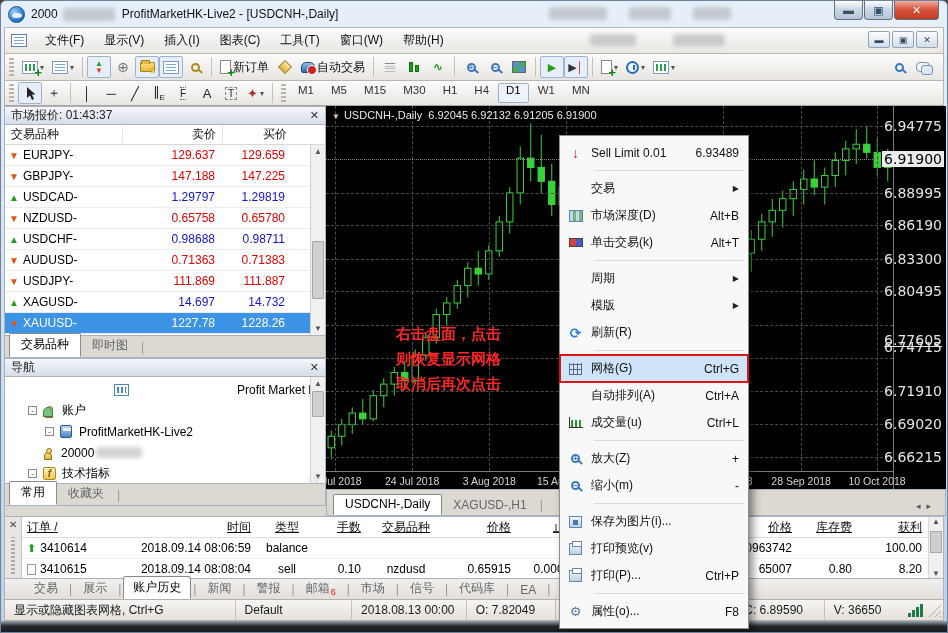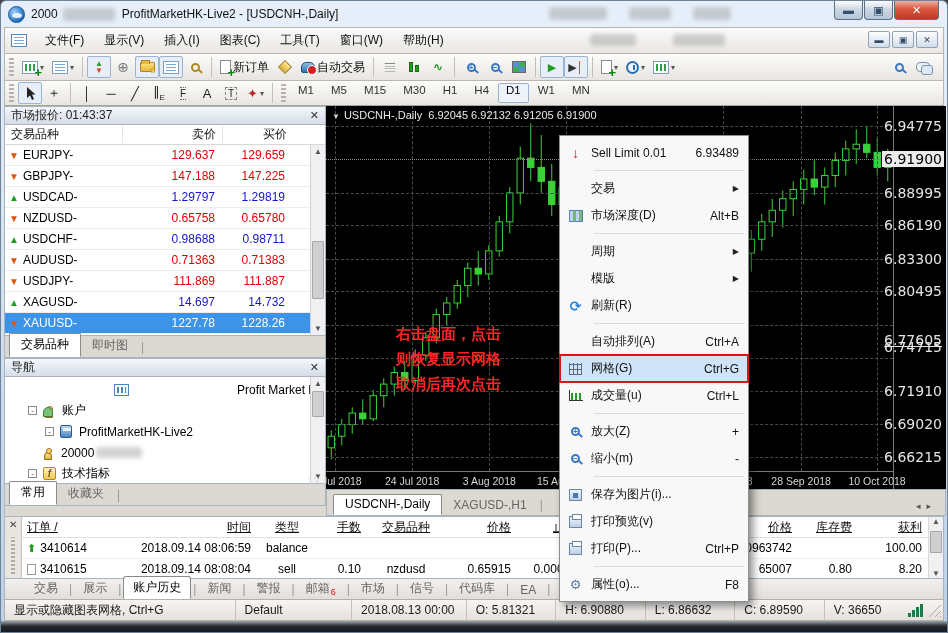--- a/index.html
+++ b/index.html
@@ -783,21 +783,21 @@
       <span class="tabdiv">|</span>
       <span class="tab"><span>EA</span></span>
       <span class="tabdiv">|</span>
       <span class="tab"><span>日志</span></span>
     </div>
 
   <div id="statusbar">
     <span class="sbseg" style="width:238px;">显示或隐藏图表网格, Ctrl+G</span>
     <span class="sbseg" style="width:120px;">Default</span>
     <span class="sbseg" style="width:118px;">2018.08.13 00:00</span>
-    <span class="sbseg" style="width:92px;">O: 5.81321</span>
+    <span class="sbseg" style="width:92px;">O: 7.82049</span>
     <span class="sbseg" style="width:92px;">H: 6.90880</span>
     <span class="sbseg" style="width:92px;">L: 6.86632</span>
     <span class="sbseg" style="width:92px;">C: 6.89590</span>
     <span class="sbseg" style="width:86px;border-right:none;">V: 36650</span>
     <span class="sb-bars">
         <i style="height:4px;"></i>
         <i style="height:7px;"></i>
         <i style="height:10px;"></i>
         <i style="height:13px;"></i>
       </span>
@@ -819,50 +819,57 @@
         <span class="clabel">交易</span>
         <span class="carrow">▶</span>
       </div>
       <div class="ctx-item">
         <span class="cic">
           <span class="ci-depth"></span>
         </span>
         <span class="clabel">市场深度(D)</span>
         <span class="cshort">Alt+B</span>
       </div>
+      <div class="ctx-item">
+        <span class="cic">
+          <span class="ci-click"></span>
+        </span>
+        <span class="clabel">单击交易(k)</span>
+        <span class="cshort">Alt+T</span>
+      </div>
       <div class="ctx-sep"></div>
       <div class="ctx-item">
         <span class="cic"></span>
         <span class="clabel">周期</span>
         <span class="carrow">▶</span>
       </div>
       <div class="ctx-item">
         <span class="cic"></span>
         <span class="clabel">模版</span>
         <span class="carrow">▶</span>
       </div>
       <div class="ctx-item">
         <span class="cic">
           <span class="ci-refresh">⟳</span>
         </span>
         <span class="clabel">刷新(R)</span>
       </div>
       <div class="ctx-sep"></div>
+      <div class="ctx-item hl redbox">
+        <span class="cic">
+          <span class="ci-gridgl"></span>
+        </span>
+        <span class="clabel">网格(G)</span>
+        <span class="cshort">Ctrl+G</span>
+      </div>
       <div class="ctx-item">
         <span class="cic"></span>
         <span class="clabel">自动排列(A)</span>
         <span class="cshort">Ctrl+A</span>
       </div>
-      <div class="ctx-item hl redbox">
-        <span class="cic">
-          <span class="ci-gridgl"></span>
-        </span>
-        <span class="clabel">网格(G)</span>
-        <span class="cshort">Ctrl+G</span>
-      </div>
       <div class="ctx-item">
         <span class="cic">
           <span class="ci-vol"></span>
         </span>
         <span class="clabel">成交量(u)</span>
         <span class="cshort">Ctrl+L</span>
       </div>
       <div class="ctx-sep"></div>
       <div class="ctx-item">
         <span class="cic">

